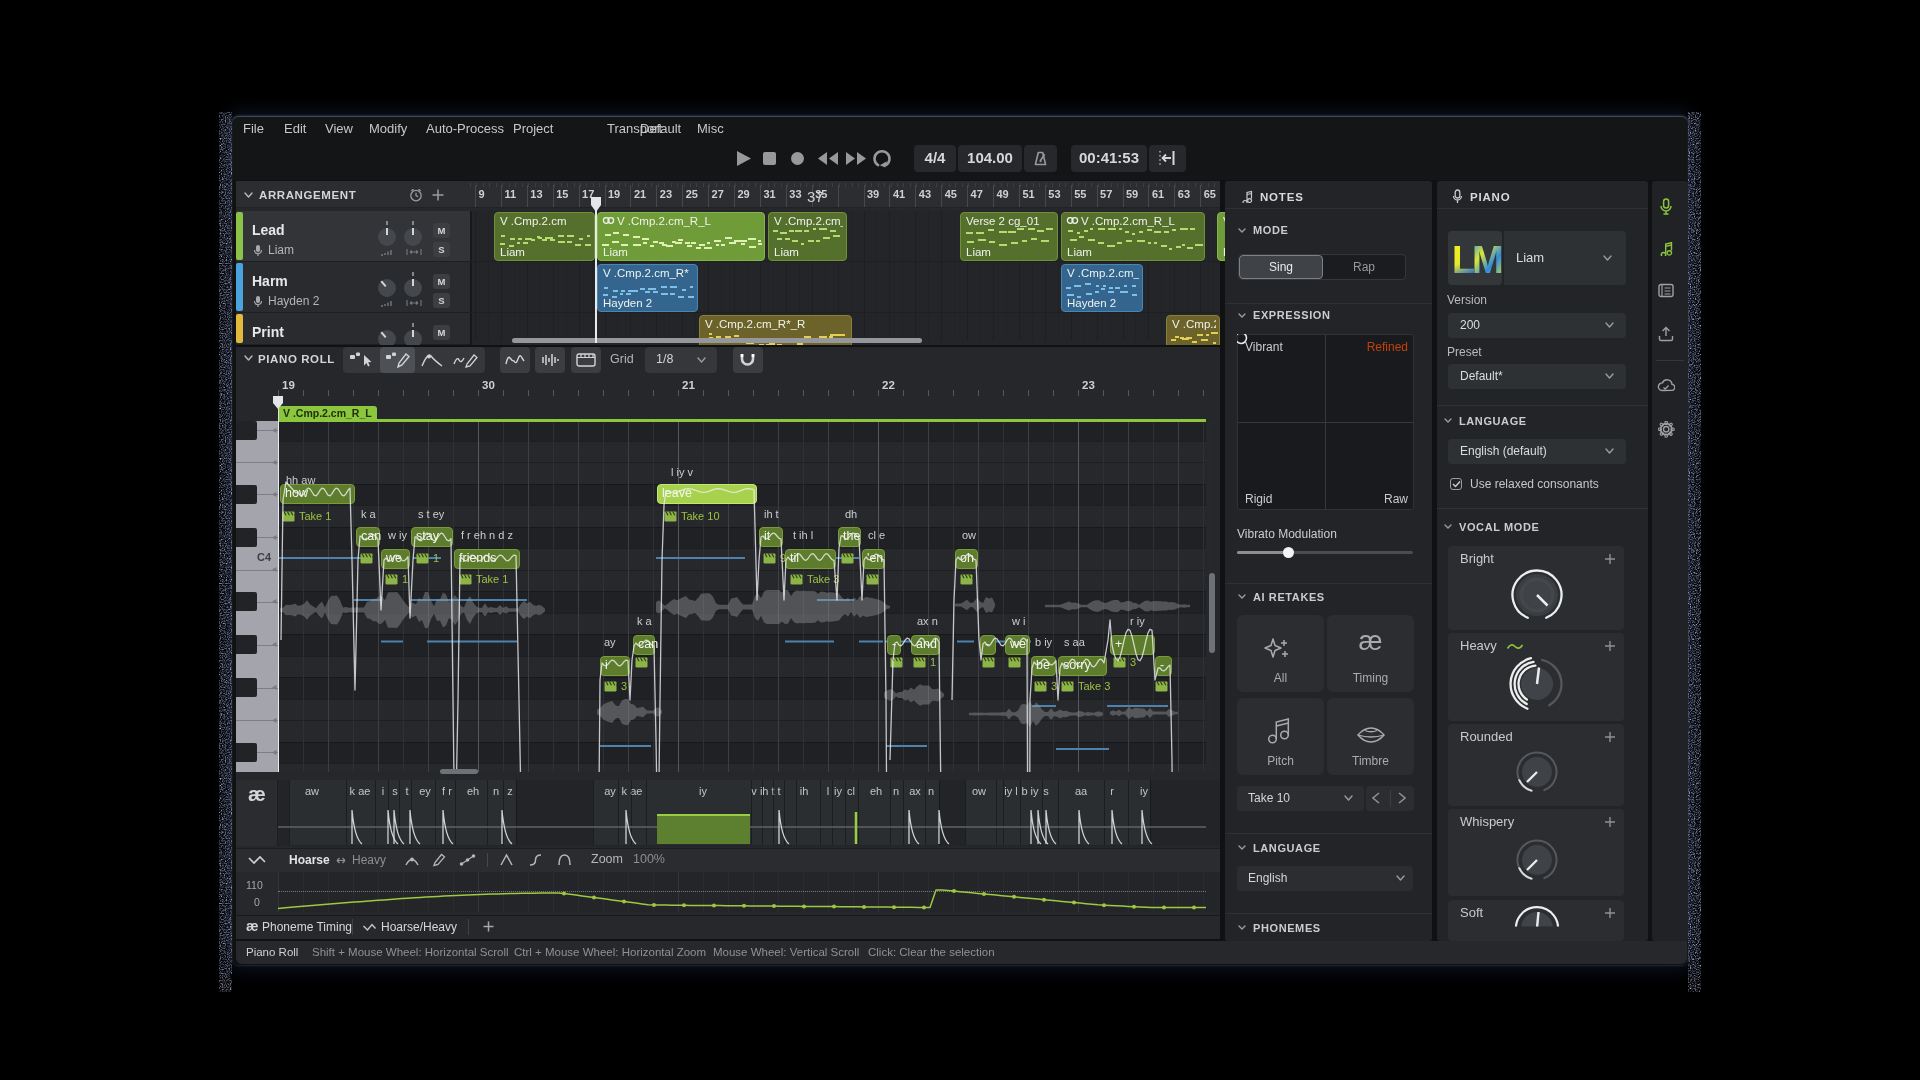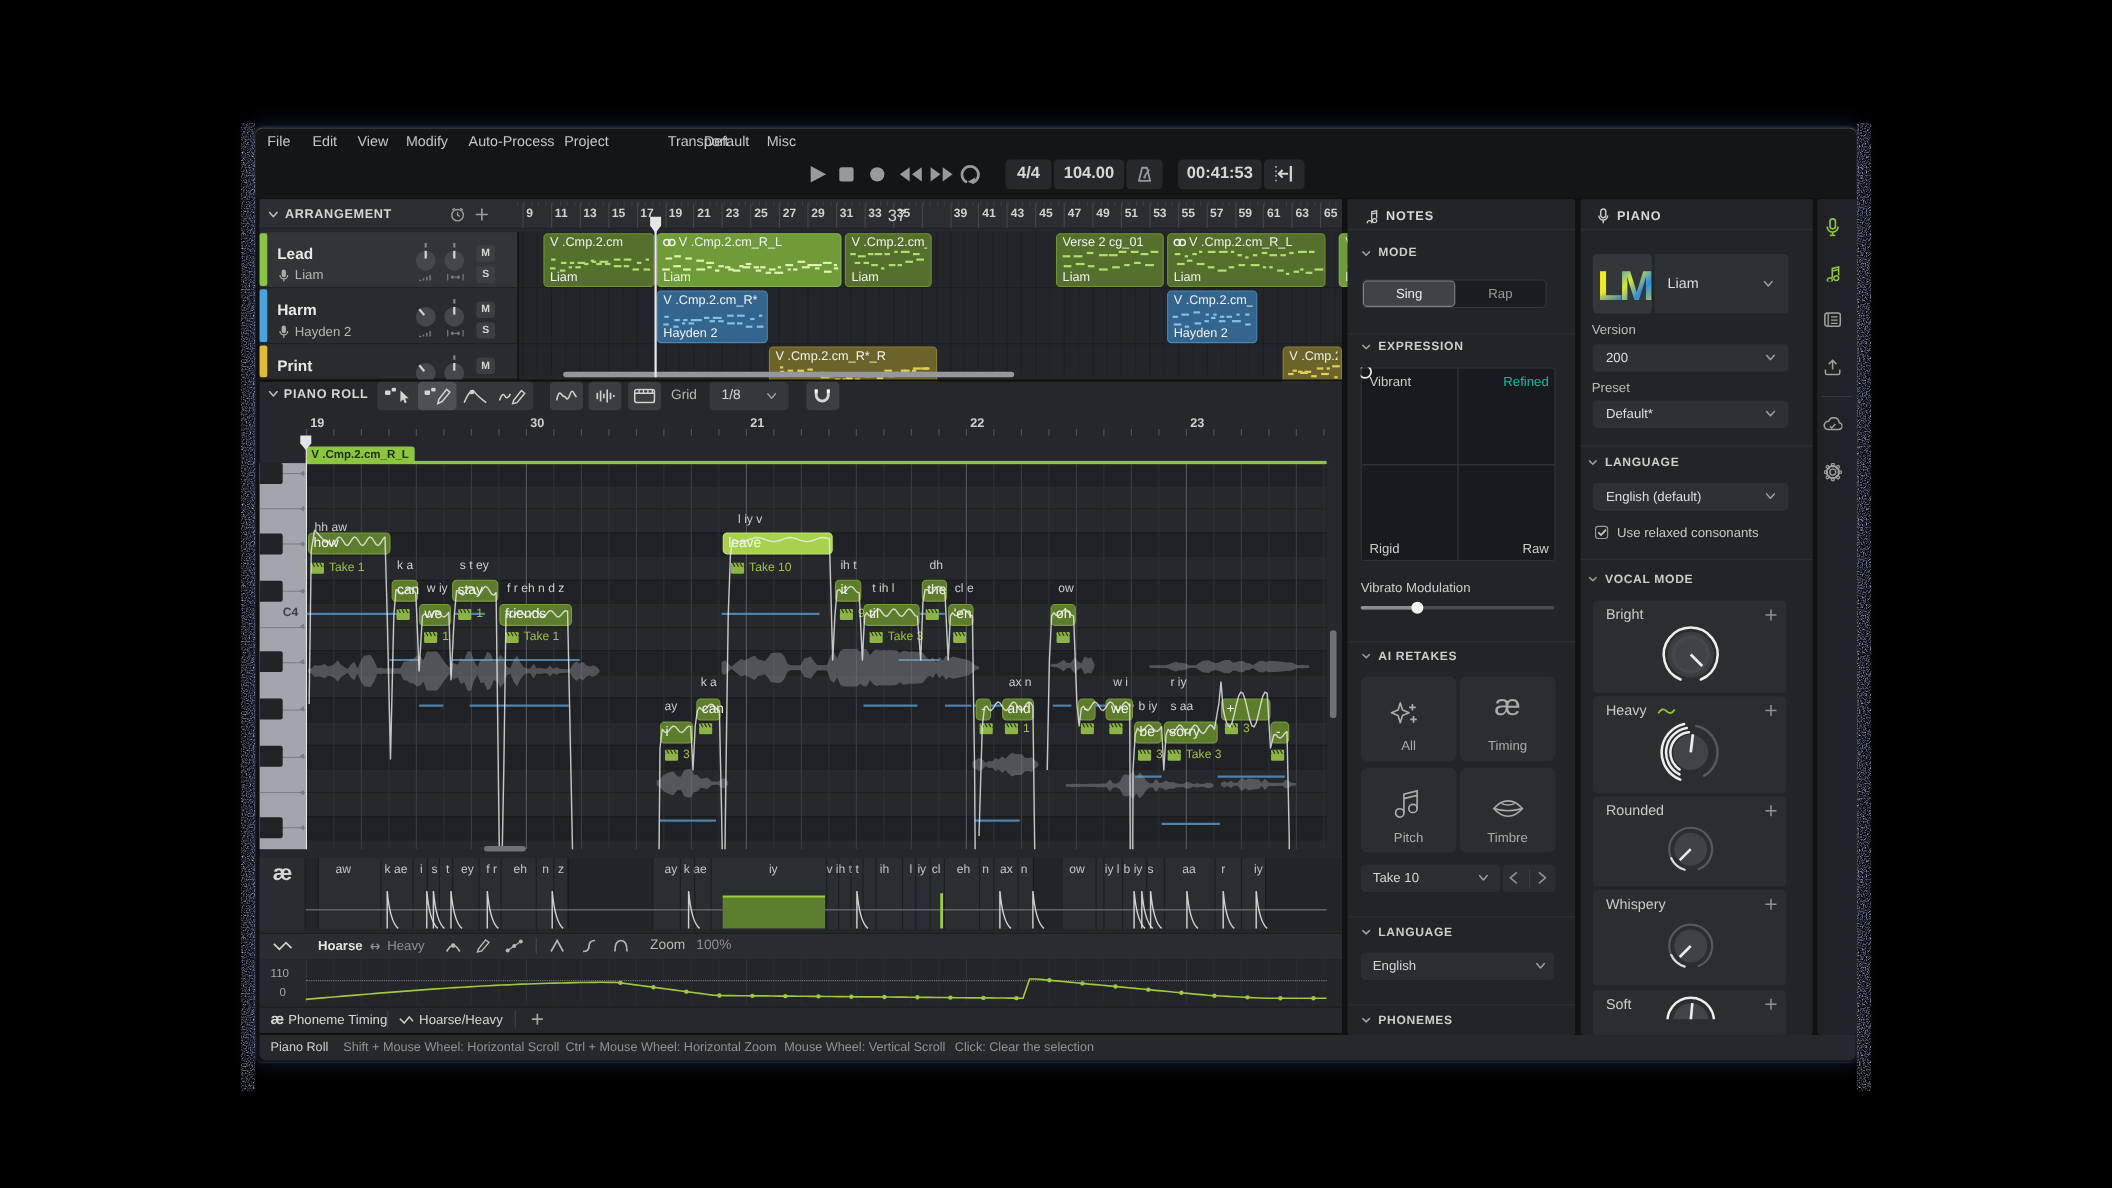--- a/index.html
+++ b/index.html
@@ -946,21 +946,21 @@
 <div class="t" style="left:793px;top:529px;font-size:11px;color:#cccdd0;font-weight:400;">t ih l</div>
 <div class="t" style="left:845px;top:508px;font-size:11px;color:#cccdd0;font-weight:400;">dh</div>
 <div class="t" style="left:868px;top:529px;font-size:11px;color:#cccdd0;font-weight:400;">cl e</div>
 <div class="t" style="left:962px;top:529px;font-size:11px;color:#cccdd0;font-weight:400;">ow</div>
 <div class="t" style="left:604px;top:636px;font-size:11px;color:#cccdd0;font-weight:400;">ay</div>
 <div class="t" style="left:637px;top:615px;font-size:11px;color:#cccdd0;font-weight:400;">k a</div>
 <div class="t" style="left:917px;top:615px;font-size:11px;color:#cccdd0;font-weight:400;">ax n</div>
 <div class="t" style="left:1012px;top:615px;font-size:11px;color:#cccdd0;font-weight:400;">w i</div>
 <div class="t" style="left:1035px;top:636px;font-size:11px;color:#cccdd0;font-weight:400;">b iy</div>
 <div class="t" style="left:1064px;top:636px;font-size:11px;color:#cccdd0;font-weight:400;">s aa</div>
-<div class="t" style="left:1064px;top:615px;font-size:11px;color:#cccdd0;font-weight:400;">r iy</div>
+<div class="t" style="left:1130px;top:615px;font-size:11px;color:#cccdd0;font-weight:400;">r iy</div>
 <svg class="a" style="left:282px;top:511px;" width="13" height="11" viewBox="0 0 13 11">
     <rect x="0.5" y="3.6" width="12" height="7" rx="1.4" fill="#8cb447"></rect>
     <path d="M0.5,5 L12.5,5" stroke="#8cb447" stroke-width="0"></path>
     <rect x="0.5" y="0.6" width="12" height="3.6" rx="1" fill="#8cb447"></rect>
     <path d="M2,0.6 L4,4.2 M5.4,0.6 L7.4,4.2 M8.8,0.6 L10.8,4.2" stroke="#2a3b10" stroke-width="1.1"></path>
   </svg>
 <div class="t" style="left:299px;top:510px;font-size:11px;color:#9dc243;font-weight:400;">Take 1</div>
 <svg class="a" style="left:360px;top:553px;" width="13" height="11" viewBox="0 0 13 11">
     <rect x="0.5" y="3.6" width="12" height="7" rx="1.4" fill="#8cb447"></rect>
     <path d="M0.5,5 L12.5,5" stroke="#8cb447" stroke-width="0"></path>
@@ -1339,21 +1339,21 @@
 <div class="t" style="left:1364px;top:260px;font-size:12px;color:#96989a;font-weight:400;transform:translateX(-50%);">Rap</div>
 <div class="" style="left:1225px;top:303px;width:207px;height:1px;background:#2e3033"></div>
 <svg class="a" style="left:1238px;top:313px" width="8" height="5" viewBox="0 0 8 5">
     <polyline points="1,1 4.0,4 7,1" fill="none" stroke="#9a9c9e" stroke-width="1.4" stroke-linecap="round" stroke-linejoin="round"></polyline>
   </svg>
 <div class="t" style="left:1253px;top:309px;font-size:11px;color:#cbccce;font-weight:700;letter-spacing:0.6px;">EXPRESSION</div>
 <div class="a" style="left:1237px;top:334px;width:177px;height:176px;background:#191a1d;border:1px solid #303235;border-radius:3px;overflow:hidden"></div>
 <div class="" style="left:1325px;top:335px;width:1px;height:174px;background:#37393d"></div>
 <div class="" style="left:1238px;top:422px;width:175px;height:1px;background:#37393d"></div>
 <div class="t" style="left:1245px;top:340px;font-size:12px;color:#cbccce;font-weight:400;">Vibrant</div>
-<div class="t" style="right:512px;top:340px;font-size:12px;color:#14b8a6;font-weight:400;">Refined</div>
+<div class="t" style="right:512px;top:340px;font-size:12px;color:#c2410c;font-weight:400;">Refined</div>
 <div class="t" style="left:1245px;top:492px;font-size:12px;color:#cbccce;font-weight:400;">Rigid</div>
 <div class="t" style="right:512px;top:492px;font-size:12px;color:#cbccce;font-weight:400;">Raw</div>
 <svg class="a" style="left:1237px;top:334px" width="177" height="176" viewBox="0 0 177 176">
     <circle cx="4" cy="4" r="5.5" fill="none" stroke="#e8e9eb" stroke-width="1.6"></circle>
   </svg>
 <div class="t" style="left:1237px;top:527px;font-size:12px;color:#cbccce;font-weight:400;">Vibrato Modulation</div>
 <div class="" style="left:1237px;top:551px;width:176px;height:3px;background:#4a4c4f;border-radius:2px"></div>
 <div class="" style="left:1237px;top:551px;width:52px;height:3px;background:#8b8d90;border-radius:2px"></div>
 <div class="a" style="left:1283px;top:546.5px;width:11px;height:11px;border-radius:50%;background:#f2f3f5"></div>
 <div class="" style="left:1225px;top:583px;width:207px;height:1px;background:#2e3033"></div>

